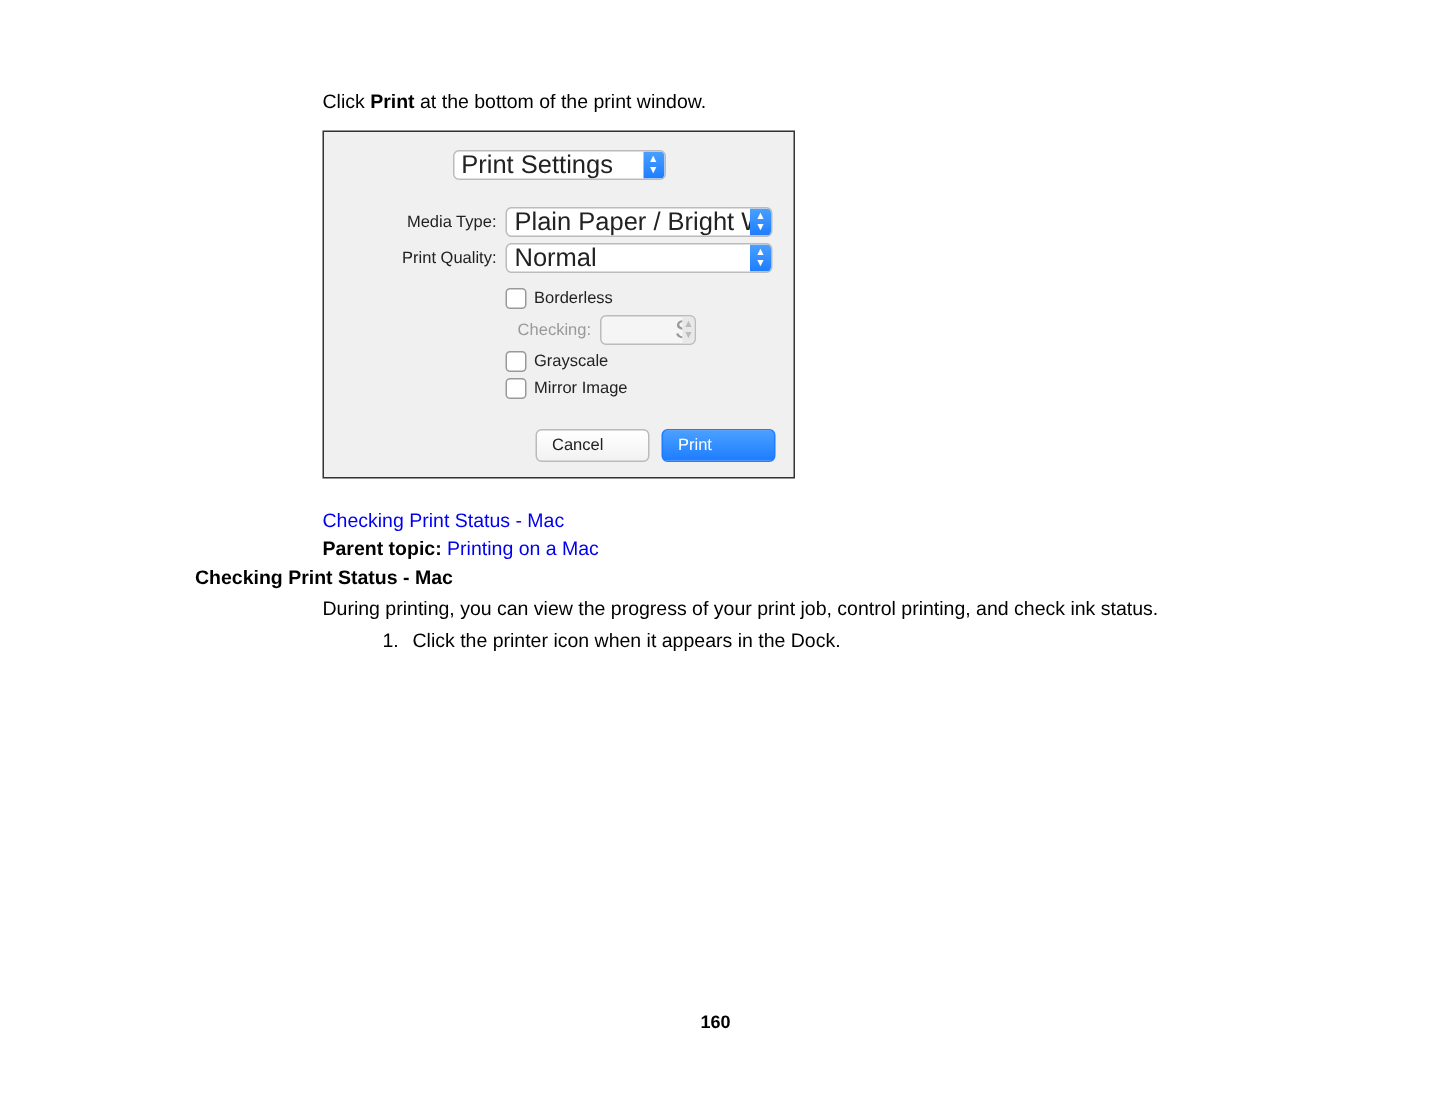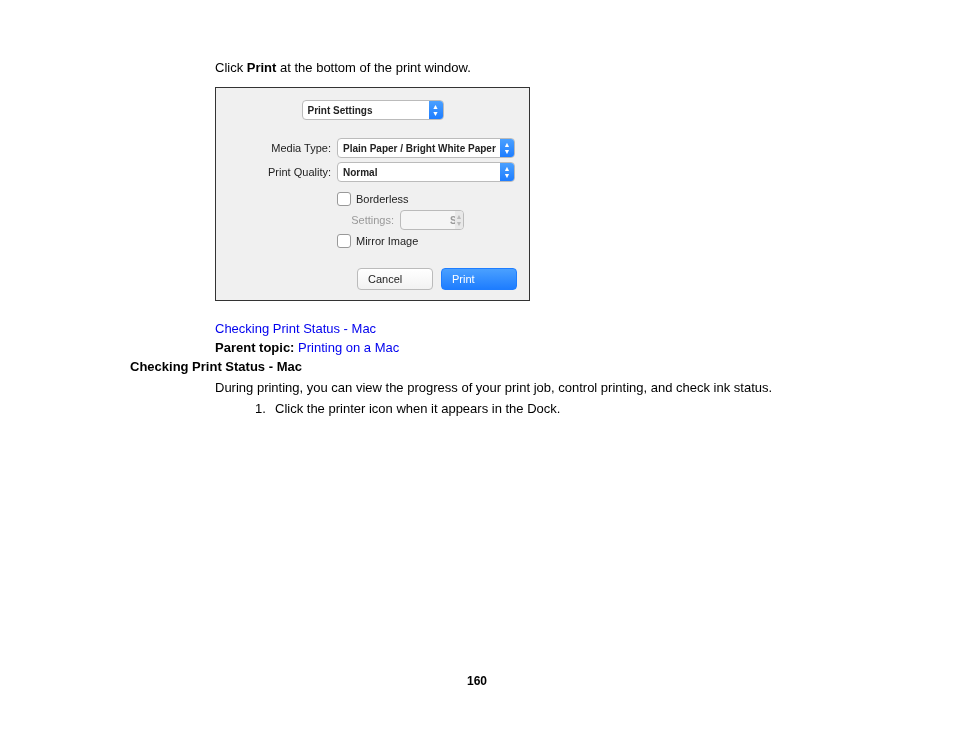--- a/index.html
+++ b/index.html
@@ -54,24 +54,23 @@
     border-radius: 4px;
     overflow: hidden;
     height: 18px;
   }
   .select.main { width: 140px; }
   .select.wide { width: 176px; }
   .select.narrow { width: 62px; }
   .select .text {
     flex: 1;
     padding: 0 5px;
-    font-size: 10px;
+    font-size: 17px;
     white-space: nowrap;
     overflow: hidden;
-    font-weight: bold;
   }
   .select .stepper {
     width: 14px;
     height: 100%;
     display: flex;
     flex-direction: column;
     align-items: center;
     justify-content: center;
     background: linear-gradient(#4aa0ff,#1e7dff);
     color:#fff;
@@ -197,27 +196,31 @@
       </div>
 
       <div style="height:6px;"></div>
 
       <div class="checkbox-row">
         <span class="checkbox"></span>
         <span>Borderless</span>
       </div>
 
       <div class="expansion-row">
-        <span class="sublabel" style="width:178px;">Settings:</span>
+        <span class="sublabel" style="width:178px;">Checking:</span>
         <div class="select narrow disabled">
           <span class="text">Std</span>
           <span class="stepper">▲<br>▼</span>
         </div>
       </div>
 
+      <div class="checkbox-row">
+        <span class="checkbox"></span>
+        <span>Grayscale</span>
+      </div>
 
       <div class="checkbox-row">
         <span class="checkbox"></span>
         <span>Mirror Image</span>
       </div>
 
       <div class="button-bar">
         <div class="btn">Cancel</div>
         <div class="btn primary">Print</div>
       </div>

